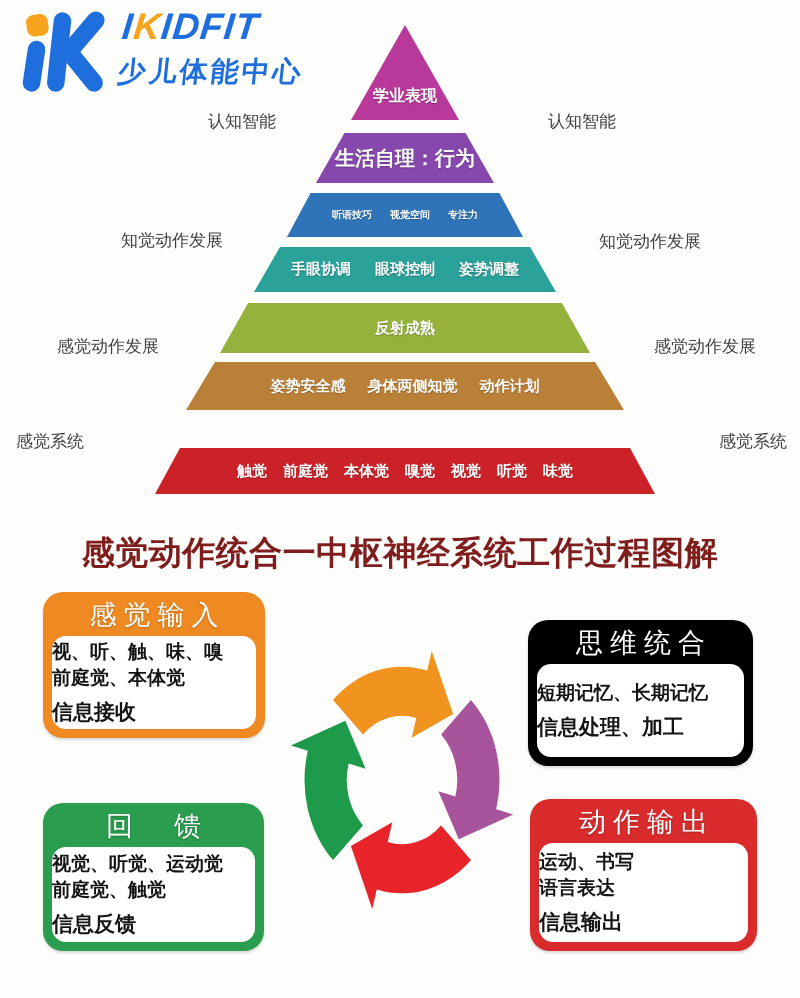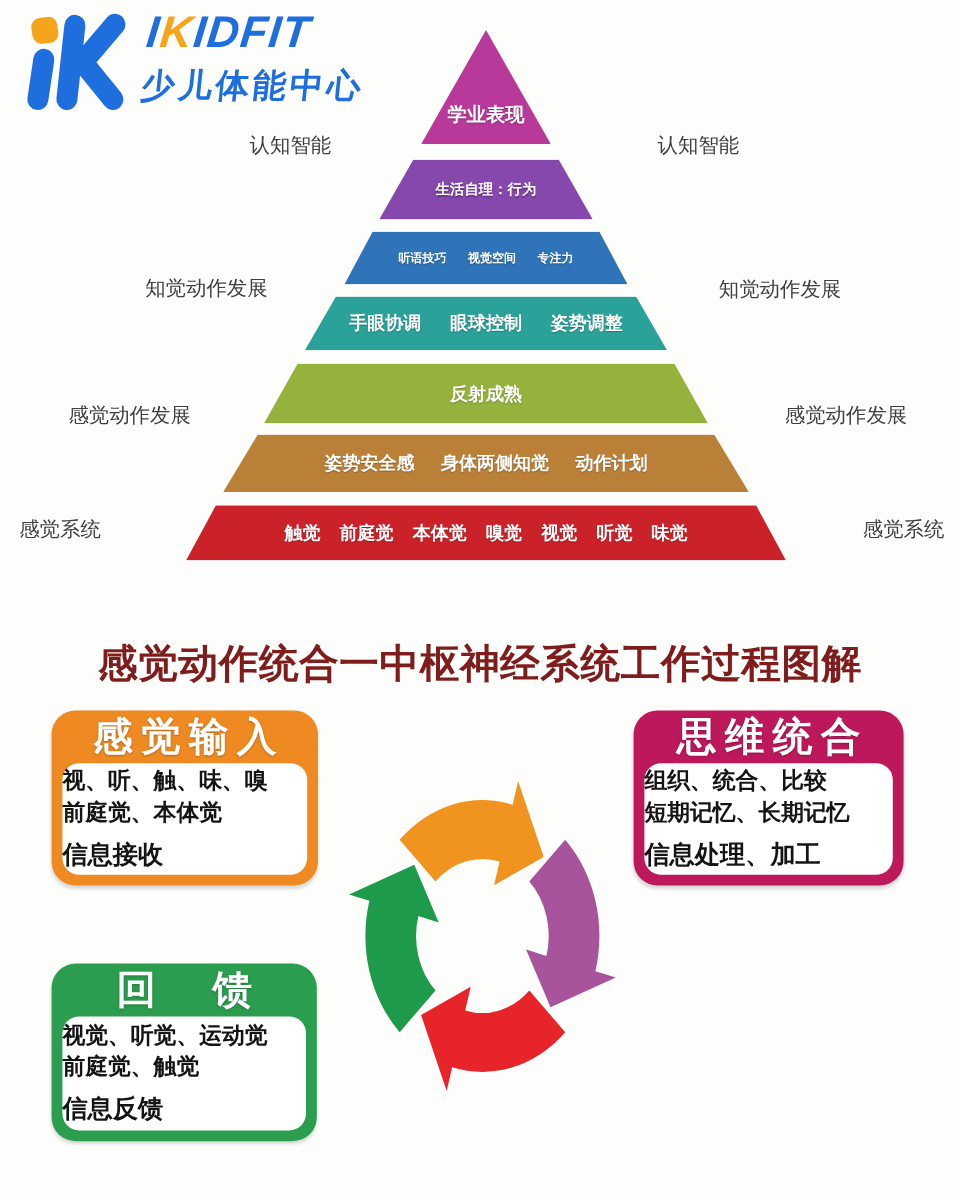--- a/index.html
+++ b/index.html
@@ -12,21 +12,21 @@
   .logo-mark{width:96px; height:92px;}
   .logo-text{display:flex; flex-direction:column; transform:skewX(-6deg); margin-top:2px;}
   .brand{font-size:37px; font-weight:800; font-style:italic; letter-spacing:1px; line-height:1.05;}
   .brand-sub{font-size:28px; font-weight:800; letter-spacing:3px; margin-top:6px;}
   
   .pyramid{position:absolute; left:155px; top:25px; width:500px; height:445px;}
   .lv{position:absolute; display:flex; align-items:center; justify-content:center;
       color:#fff; font-weight:700; text-shadow:0 1px 1px rgba(0,0,0,.28); white-space:nowrap;}
   .lv1{top:0;    left:196px; width:108px; height:95px; clip-path:polygon(50% 0,100% 100%,0 100%);
        align-items:flex-end; padding-bottom:13px; box-sizing:border-box; font-size:16px;}
-  .lv2{top:108px; left:161px; width:178px; height:50px; clip-path:polygon(16% 0,84% 0,100% 100%,0 100%); font-size:12px;}
+  .lv2{top:108px; left:161px; width:178px; height:50px; clip-path:polygon(16% 0,84% 0,100% 100%,0 100%); font-size:20px;}
   .lv3{top:168px; left:132px; width:236px; height:44px; clip-path:polygon(10% 0,90% 0,100% 100%,0 100%); font-size:10px; gap:18px;}
   .lv4{top:222px; left:99px;  width:302px; height:45px; clip-path:polygon(8.6% 0,91.4% 0,100% 100%,0 100%); font-size:15px; gap:24px;}
   .lv5{top:278px; left:65px;  width:370px; height:50px; clip-path:polygon(7.6% 0,92.4% 0,100% 100%,0 100%); font-size:15px; gap:24px;flex-direction:column;}
   .lv6{top:337px; left:31px;  width:438px; height:48px; clip-path:polygon(6.6% 0,93.4% 0,100% 100%,0 100%); font-size:15px; gap:22px;}
   .lv7{top:396px; left:0;     width:500px; height:46px; clip-path:polygon(5% 0,95% 0,100% 100%,0 100%); font-size:15px; gap:16px;}
   
   .side-label{position:absolute; transform:translate(-50%,-50%); font-size:17px; color:#3f3f3f; white-space:nowrap;}
   .sl-l1{left:242px; top:121px;} .sl-l2{left:172px; top:240px;}
   .sl-l3{left:108px; top:346px;} .sl-l4{left:50px;  top:441px;}
   .sl-r1{left:582px; top:121px;} .sl-r2{left:650px; top:241px;}
@@ -34,21 +34,21 @@
   
   .cycle-title{position:absolute; left:0; top:531px; width:800px; margin:0; text-align:center;
     font-size:33px; font-weight:800; letter-spacing:0.5px;}
   
   .cbox{position:absolute; border-radius:20px; box-shadow:0 2px 3px rgba(0,0,0,.15);}
   .box-input   {left:43px;  top:592px; width:222px; height:146px;}
   .box-think   {left:528px; top:592px; width:225px; height:146px;}
   .box-feedback{left:43px;  top:803px; width:221px; height:148px;}
   .box-output  {left:530px; top:799px; width:227px; height:152px;}
   .cbox-header{height:45px; display:flex; align-items:center; justify-content:center;
-    color:#fff; font-size:33px; font-weight:700; letter-spacing:7px; text-indent:7px;
+    color:#fff; font-size:27px; font-weight:400; letter-spacing:7px; text-indent:7px;
     text-shadow:0 1px 2px rgba(0,0,0,.25); white-space:nowrap;}
   .cbox-body{position:absolute; left:9px; right:9px; top:44px; bottom:9px; background:#fff;
     border-radius:14px; display:flex; flex-direction:column; justify-content:center;
     color:#141414; font-weight:700; white-space:nowrap;}
   .cbox-line{font-size:19px; line-height:1.35;}
   .cbox-footer{font-size:21px; margin-top:8px;}
   
   .cycle-arrows{position:absolute; left:272px; top:629px; width:260px; height:302px;}
 </style>
 </head>
@@ -92,21 +92,21 @@
     <div class="lv lv5" style="background-color: rgb(149, 178, 60);">
       <span class="pitem">身体概念</span>
       <span class="pitem">反射成熟</span>
       <span class="pitem">过滤刺激源</span>
     </div>
     <div class="lv lv6" style="background-color: rgb(187, 128, 56);">
       <span class="pitem">姿势安全感</span>
       <span class="pitem">身体两侧知觉</span>
       <span class="pitem">动作计划</span>
     </div>
-    <div class="lv lv7" style="background-color: rgb(203, 34, 41);">
+    <div class="lv lv7" style="background-color: rgb(203, 34, 41); margin-top: 27px;">
       <span class="pitem">触觉</span>
       <span class="pitem">前庭觉</span>
       <span class="pitem">本体觉</span>
       <span class="pitem">嗅觉</span>
       <span class="pitem">视觉</span>
       <span class="pitem">听觉</span>
       <span class="pitem">味觉</span>
     </div>
   </section>
 
@@ -123,38 +123,45 @@
 
   <div class="cbox box-input" style="background-color: rgb(238, 138, 33);">
     <div class="cbox-header">感觉输入</div>
     <div class="cbox-body">
       <div class="cbox-line">视、听、触、味、嗅</div>
       <div class="cbox-line">前庭觉、本体觉</div>
       <div class="cbox-footer">信息接收</div>
     </div>
   </div>
 
-  <div class="cbox box-think" style="background-color: #be185d;">
+  <div class="cbox box-think" style="background-color: #000000; margin-top: 28px;">
     <div class="cbox-header">思维统合</div>
     <div class="cbox-body">
-      <div class="cbox-line">组织、统合、比较</div>
       <div class="cbox-line">短期记忆、长期记忆</div>
       <div class="cbox-footer">信息处理、加工</div>
     </div>
   </div>
 
   <div class="cbox box-feedback" style="background-color: rgb(42, 157, 78);">
     <div class="cbox-header">回　馈</div>
     <div class="cbox-body">
       <div class="cbox-line">视觉、听觉、运动觉</div>
       <div class="cbox-line">前庭觉、触觉</div>
       <div class="cbox-footer">信息反馈</div>
     </div>
   </div>
 
+  <div class="cbox box-output" style="background-color: rgb(217, 43, 44);">
+    <div class="cbox-header">动作输出</div>
+    <div class="cbox-body">
+      <div class="cbox-line">运动、书写</div>
+      <div class="cbox-line">语言表达</div>
+      <div class="cbox-footer">信息输出</div>
+    </div>
+  </div>
 
   <svg class="cycle-arrows" viewBox="0 0 400 400" preserveAspectRatio="none" aria-hidden="true">
     <path d="M93.9,93.9 A150,150 0 0 1 238.8,55.1 L245.8,29 L278.6,112.7 L215,144 L222,117.9 A85,85 0 0 0 139.9,139.9 Z" fill="#f0931f"></path>
     <path transform="rotate(90 200 200)" d="M93.9,93.9 A150,150 0 0 1 238.8,55.1 L245.8,29 L278.6,112.7 L215,144 L222,117.9 A85,85 0 0 0 139.9,139.9 Z" fill="#a8549c"></path>
     <path transform="rotate(180 200 200)" d="M93.9,93.9 A150,150 0 0 1 238.8,55.1 L245.8,29 L278.6,112.7 L215,144 L222,117.9 A85,85 0 0 0 139.9,139.9 Z" fill="#e8242b"></path>
     <path transform="rotate(270 200 200)" d="M93.9,93.9 A150,150 0 0 1 238.8,55.1 L245.8,29 L278.6,112.7 L215,144 L222,117.9 A85,85 0 0 0 139.9,139.9 Z" fill="#1d9a4a"></path>
   </svg>
 
 </div>
 

